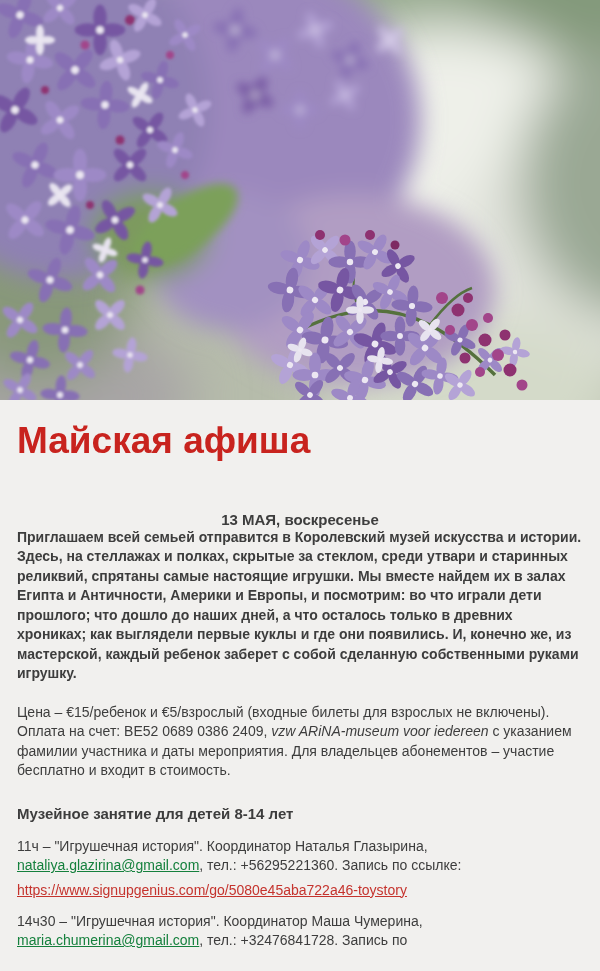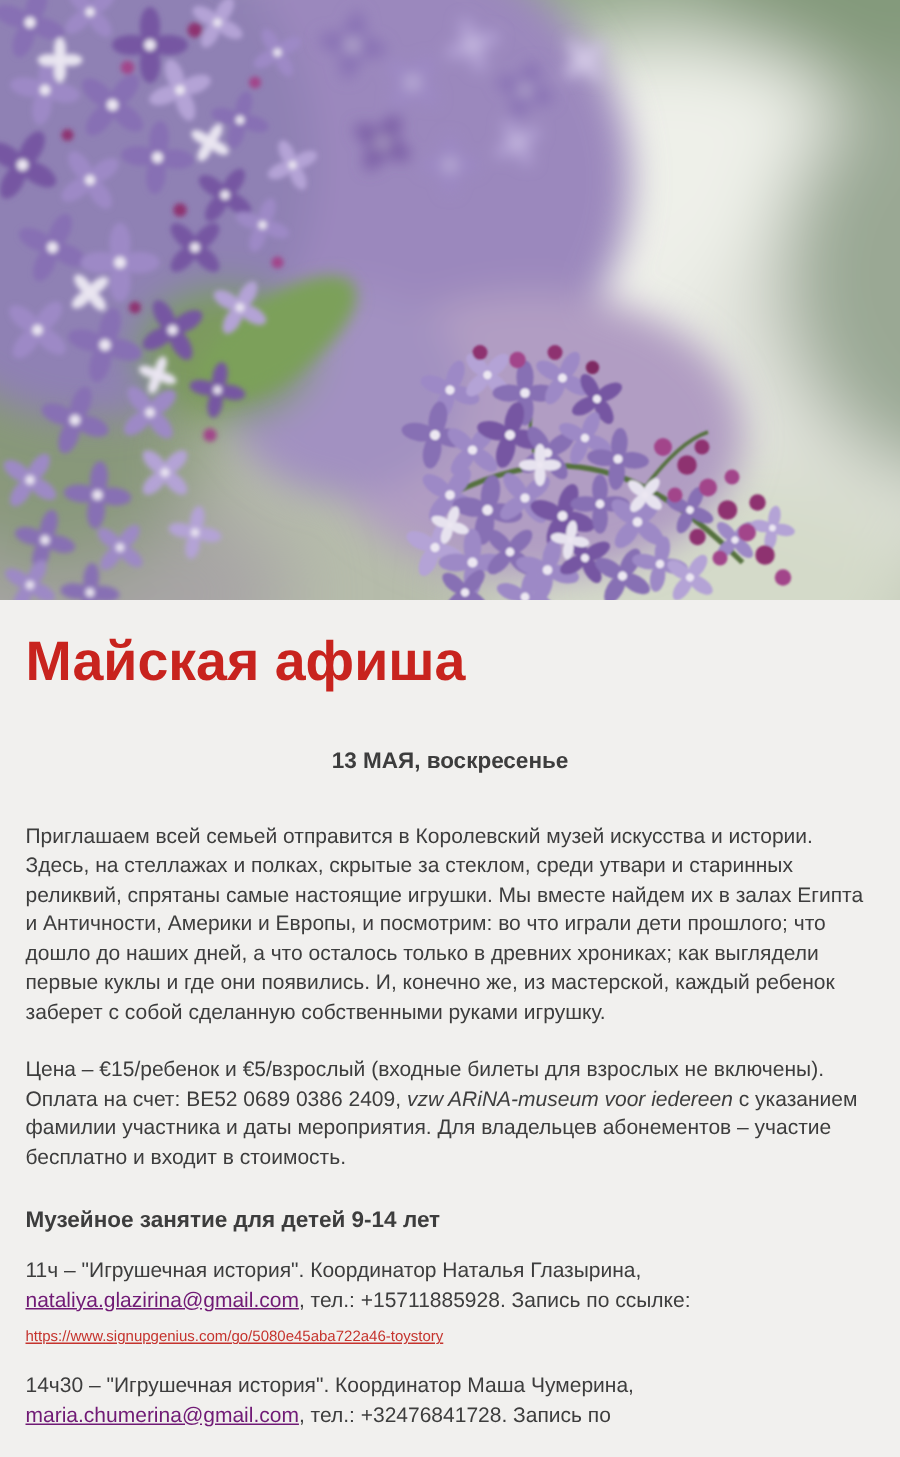--- a/index.html
+++ b/index.html
@@ -20,47 +20,47 @@
   .content { padding:0 17px 26px; }
   h1.title {
     margin:20px 0 0;
     font-size:37px;
     line-height:1.15;
     font-weight:bold;
     text-align:left;
     color:#c8231e;
   }
   .subtitle {
-    margin:36px 0 0;
+    margin:48px 0 0;
     text-align:center;
     font-weight:bold;
     font-size:15px;
     color:#3d3d3d;
   }
   p.body {
     font-size:14px;
     line-height:19.5px;
     margin:15px 0 0;
   }
-  p.intro   { margin-top:32px; }
+  p.intro   { margin-top:0;font-weight:bold; }
   p.pricing { margin-top:19px; }
   h3.sec-heading {
     margin:24px 0 0;
     font-size:15px;
     font-weight:bold;
     color:#3d3d3d;
   }
   a.email {
-    color:#701a75;
+    color:#15803d;
     cursor:pointer;
   }
   .linkline { margin:7px 0 0; line-height:14px; }
   a.url {
     color:#c5332d;
-    font-size:10px;
+    font-size:14px;
     cursor:pointer;
     word-break:break-all;
   }
   em { font-style:italic; }
 </style>
 </head>
 <body>
 
 <div class="page">
 
@@ -233,20 +233,20 @@
   </div>
 
   <div class="content">
     <h1 class="title">Майская афиша</h1>
     <p class="subtitle">13 МАЯ, воскресенье</p>
 
     <p class="body intro">Приглашаем всей семьей отправится в Королевский музей искусства и истории. Здесь, на стеллажах и полках, скрытые за стеклом, среди утвари и старинных реликвий, спрятаны самые настоящие игрушки. Мы вместе найдем их в залах Египта и Античности, Америки и Европы, и посмотрим: во что играли дети прошлого; что дошло до наших дней, а что осталось только в древних хрониках; как выглядели первые куклы и где они появились. И, конечно же, из мастерской, каждый ребенок заберет с собой сделанную собственными руками игрушку.</p>
 
     <p class="body pricing"><span>Цена – €15/ребенок и €5/взрослый (входные билеты для взрослых не включены). Оплата на счет: BE52 0689 0386 2409, </span><em>vzw ARiNA-museum voor iedereen</em><span> с указанием фамилии участника и даты мероприятия. Для владельцев абонементов – участие бесплатно и входит в стоимость.</span></p>
 
-    <h3 class="sec-heading">Музейное занятие для детей 9-14 лет</h3>
-    <p class="body sec"><span>11ч – "Игрушечная история".  Координатор Наталья Глазырина,</span><br><a class="email" href="#">nataliya.glazirina@gmail.com</a><span>, тел.: +15711885928. Запись по ссылке:</span></p>
+    <h3 class="sec-heading">Музейное занятие для детей 8-14 лет</h3>
+    <p class="body sec"><span>11ч – "Игрушечная история".  Координатор Наталья Глазырина,</span><br><a class="email" href="#">nataliya.glazirina@gmail.com</a><span>, тел.: +56295221360. Запись по ссылке:</span></p>
     <p class="linkline"><a class="url" href="#">https://www.signupgenius.com/go/5080e45aba722a46-toystory</a></p>
 
     <p class="body sec"><span>14ч30 – "Игрушечная история".  Координатор Маша Чумерина,</span><br><a class="email" href="#">maria.chumerina@gmail.com</a><span>, тел.: +32476841728. Запись по</span><br></p>
   </div>
 
 </div>
 
 </body></html>

